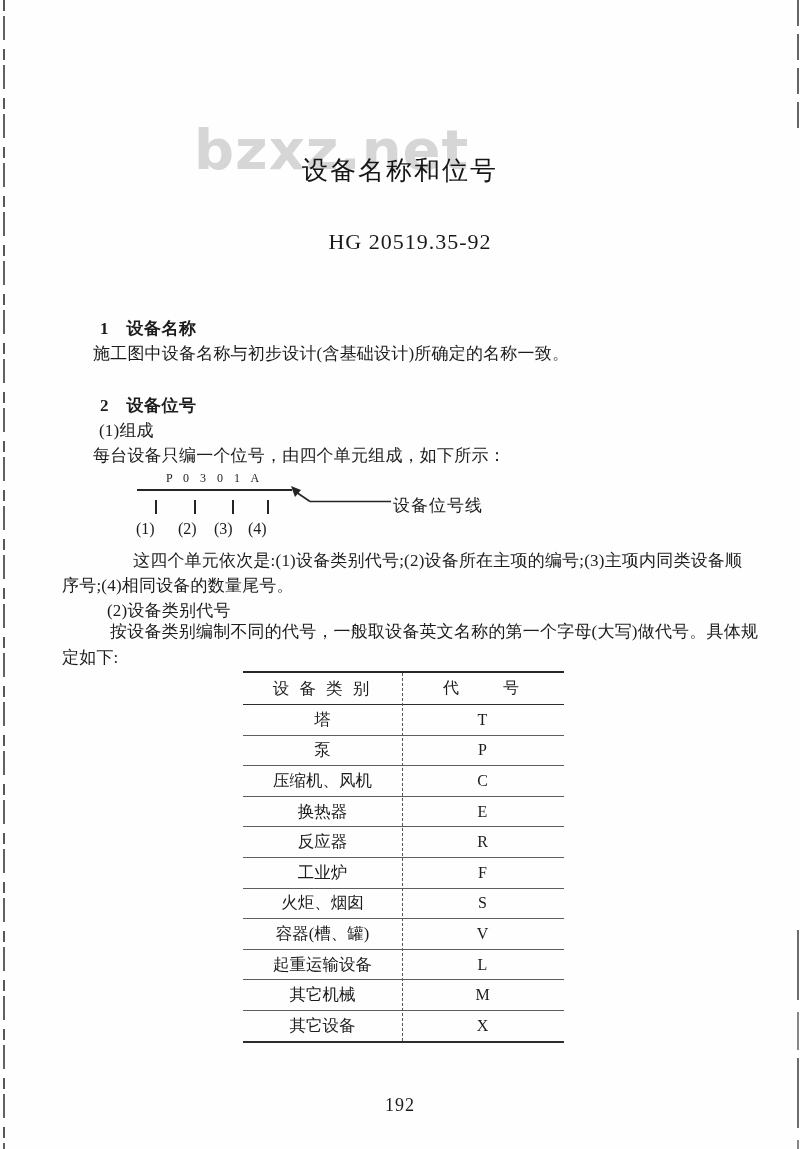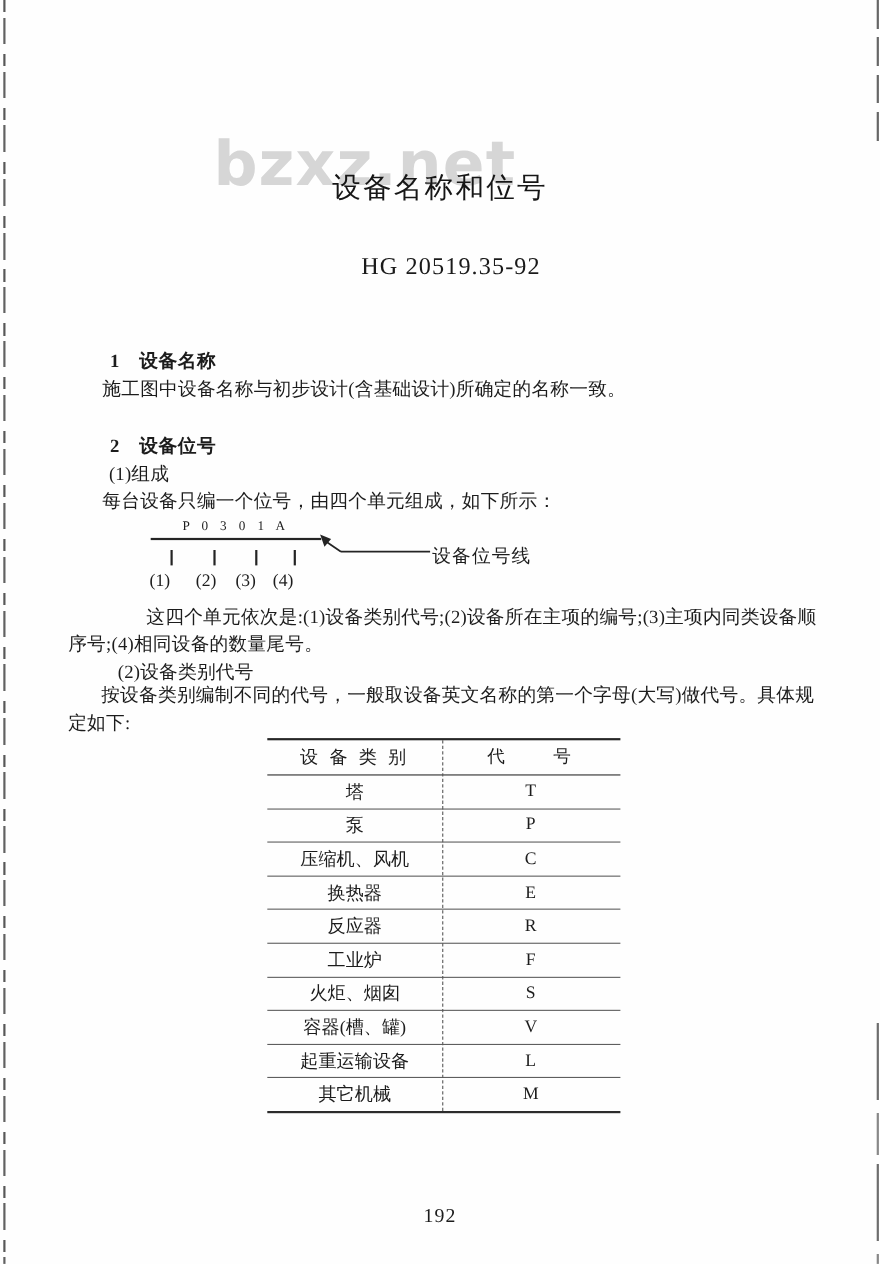--- a/index.html
+++ b/index.html
@@ -30,21 +30,21 @@
   .h2{font-size:17px;font-weight:bold;letter-spacing:.5px;}
   .line{font-size:17px;letter-spacing:.2px;}
   .s1-heading{left:100px;top:317px;}
   .s1-body{left:93px;top:342px;}
   .s2-heading{left:100px;top:394px;}
   .item1-label{left:99px;top:419px;}
   .item1-text{left:93px;top:444px;}
   .units-line1{left:133px;top:549px;}
   .units-line2{left:62px;top:574px;}
   .item2-label{left:107px;top:599px;}
-  .item2-line1{left:92px;top:620px;text-align:right;}
+  .item2-line1{left:110px;top:620px;text-align:right;}
   .item2-line2{left:62px;top:646px;}
   
   .diagram{left:0;top:470px;width:800px;height:75px;}
   .tag-code{
     position:absolute;left:137px;top:0;width:155px;height:19px;
     text-align:center;font-size:12px;letter-spacing:4px;
     border-bottom:2px solid #242424;line-height:17px;
   }
   .tick{position:absolute;top:30px;width:2px;height:14px;background:#242424;}
   .tick1{left:155px}.tick2{left:194px}.tick3{left:232px}.tick4{left:267px}
@@ -164,19 +164,23 @@
     <div class="td td-code">V</div>
   </div>
   <div class="tr">
     <div class="td td-cat">起重运输设备</div>
     <div class="td td-code">L</div>
   </div>
   <div class="tr">
     <div class="td td-cat">其它机械</div>
     <div class="td td-code">M</div>
   </div>
+  <div class="tr">
+    <div class="td td-cat">其它设备</div>
+    <div class="td td-code">X</div>
+  </div>
 </div>
 
 <div class="abs page-number">192</div>
 
 <div class="edge edge-left"></div>
 <div class="edge edge-right-top"></div>
 <div class="edge edge-right-bottom"></div>
 
 </body></html>

